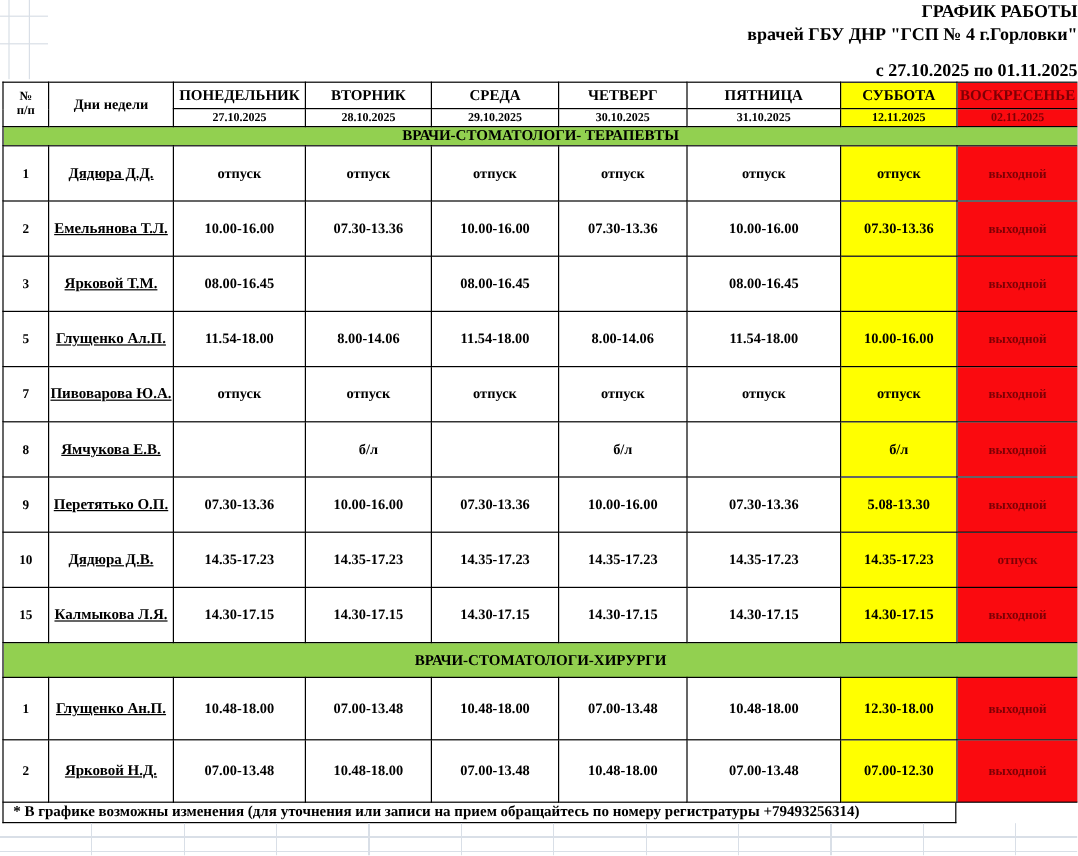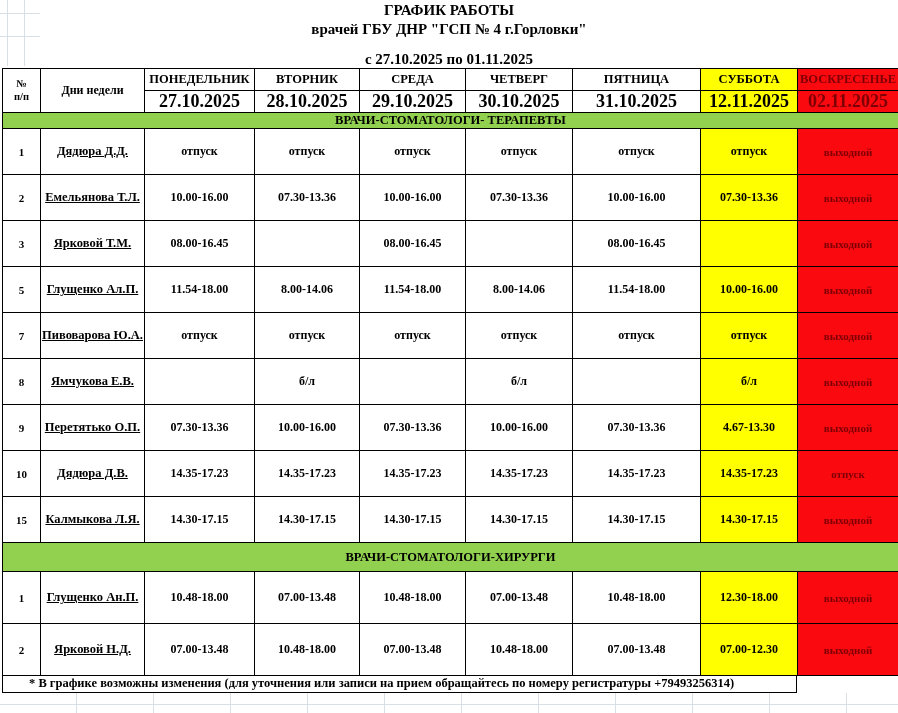--- a/index.html
+++ b/index.html
@@ -6,58 +6,58 @@
   html,body { background:#ffffff; }
   body {
     width:898px; height:713px;
     font-family:"Liberation Serif","DejaVu Serif",serif;
     font-weight:bold; color:#000;
   }
   .sheet { position:relative; width:898px; height:713px; background:#fff; overflow:hidden; }
 
   
   .titles { position:relative; height:68px; }
-  .title-line { text-align:center; font-size:15px; line-height:17px; }
+  .title-line { text-align:right; font-size:15px; line-height:17px; }
   .t1 { padding-top:2px; }
   .t2 { padding-top:2px; }
   .t3 { padding-top:13px; }
   .gl { position:absolute; background:var(--grid); }
   .gl-h1 { left:0; top:13px; width:40px; height:1px; }
   .gl-h2 { left:0; top:36px; width:40px; height:1px; }
   .gl-v1 { left:7px; top:0; width:1px; height:66px; }
   .gl-v2 { left:24px; top:0; width:1px; height:66px; }
 
   
   table.sched { border-collapse:collapse; table-layout:fixed; width:896px; margin-left:2px; }
   .sched th, .sched td {
     border:1px solid #000; text-align:center; vertical-align:middle;
     overflow:hidden; padding:0;
   }
   .h-corner  { font-size:10.5px; line-height:1.15; border-width:2px; }
   .h-dayslabel { font-size:12px; border-width:2px; }
   .h-day  { font-size:12.5px; height:22px; border-width:2px 1px 1px 1px; }
-  .h-date { font-size:18px; height:15px; border-width:1px 1px 2px 1px; }
+  .h-date { font-size:10px; height:15px; border-width:1px 1px 2px 1px; }
   .t-saturday { background:var(--sat); }
   .t-sunday   { background:var(--sun); color:var(--sunText); }
   .section-bar { background:var(--green); font-size:12.5px; border-width:2px 1px; height:15px;margin-top:47px; }
   tr.bar1 .section-bar { height:29px; }
   tr.s0 td { height:46px; }
   tr.s1 td { height:52px; }
   .c-num  { font-size:11px; vertical-align:bottom; padding-bottom:1px; }
   .c-name { font-size:12.5px; border-right-width:2px;text-decoration:underline; }
   .c-cell { font-size:12px; }
   .c-sat  { background:var(--sat); }
   .c-sun  { background:var(--sun); color:var(--sunText); font-size:11px; }
   .num-mark { border-left:2px solid var(--mark); }
 
   
   .footnote {
     width:795px; margin-left:2px; height:17px;
     border:1px solid #000; border-top:none;
-    font-size:12.5px; line-height:15px; text-align:left; padding-left:26px;
+    font-size:12.5px; line-height:15px; text-align:left; padding-left:8px;
     white-space:nowrap; overflow:hidden;
   }
 
   
   .bottomgrid {
     width:898px; height:36px;
     background-image:
       repeating-linear-gradient(to right, transparent 0 76px, var(--grid) 76px 77px),
       repeating-linear-gradient(to bottom, transparent 0 11px, var(--grid) 11px 12px);
   }
@@ -180,21 +180,21 @@
           <td class="c-cell c-sun">выходной</td>
         </tr>
         <tr class="drow s0">
           <td class="c-num">9</td>
           <td class="c-name">Перетятько О.П.</td>
           <td class="c-cell">07.30-13.36</td>
           <td class="c-cell">10.00-16.00</td>
           <td class="c-cell">07.30-13.36</td>
           <td class="c-cell">10.00-16.00</td>
           <td class="c-cell">07.30-13.36</td>
-          <td class="c-cell c-sat">4.67-13.30</td>
+          <td class="c-cell c-sat">5.08-13.30</td>
           <td class="c-cell c-sun">выходной</td>
         </tr>
         <tr class="drow s0">
           <td class="c-num num-mark">10</td>
           <td class="c-name">Дядюра Д.В.</td>
           <td class="c-cell">14.35-17.23</td>
           <td class="c-cell">14.35-17.23</td>
           <td class="c-cell">14.35-17.23</td>
           <td class="c-cell">14.35-17.23</td>
           <td class="c-cell">14.35-17.23</td>

